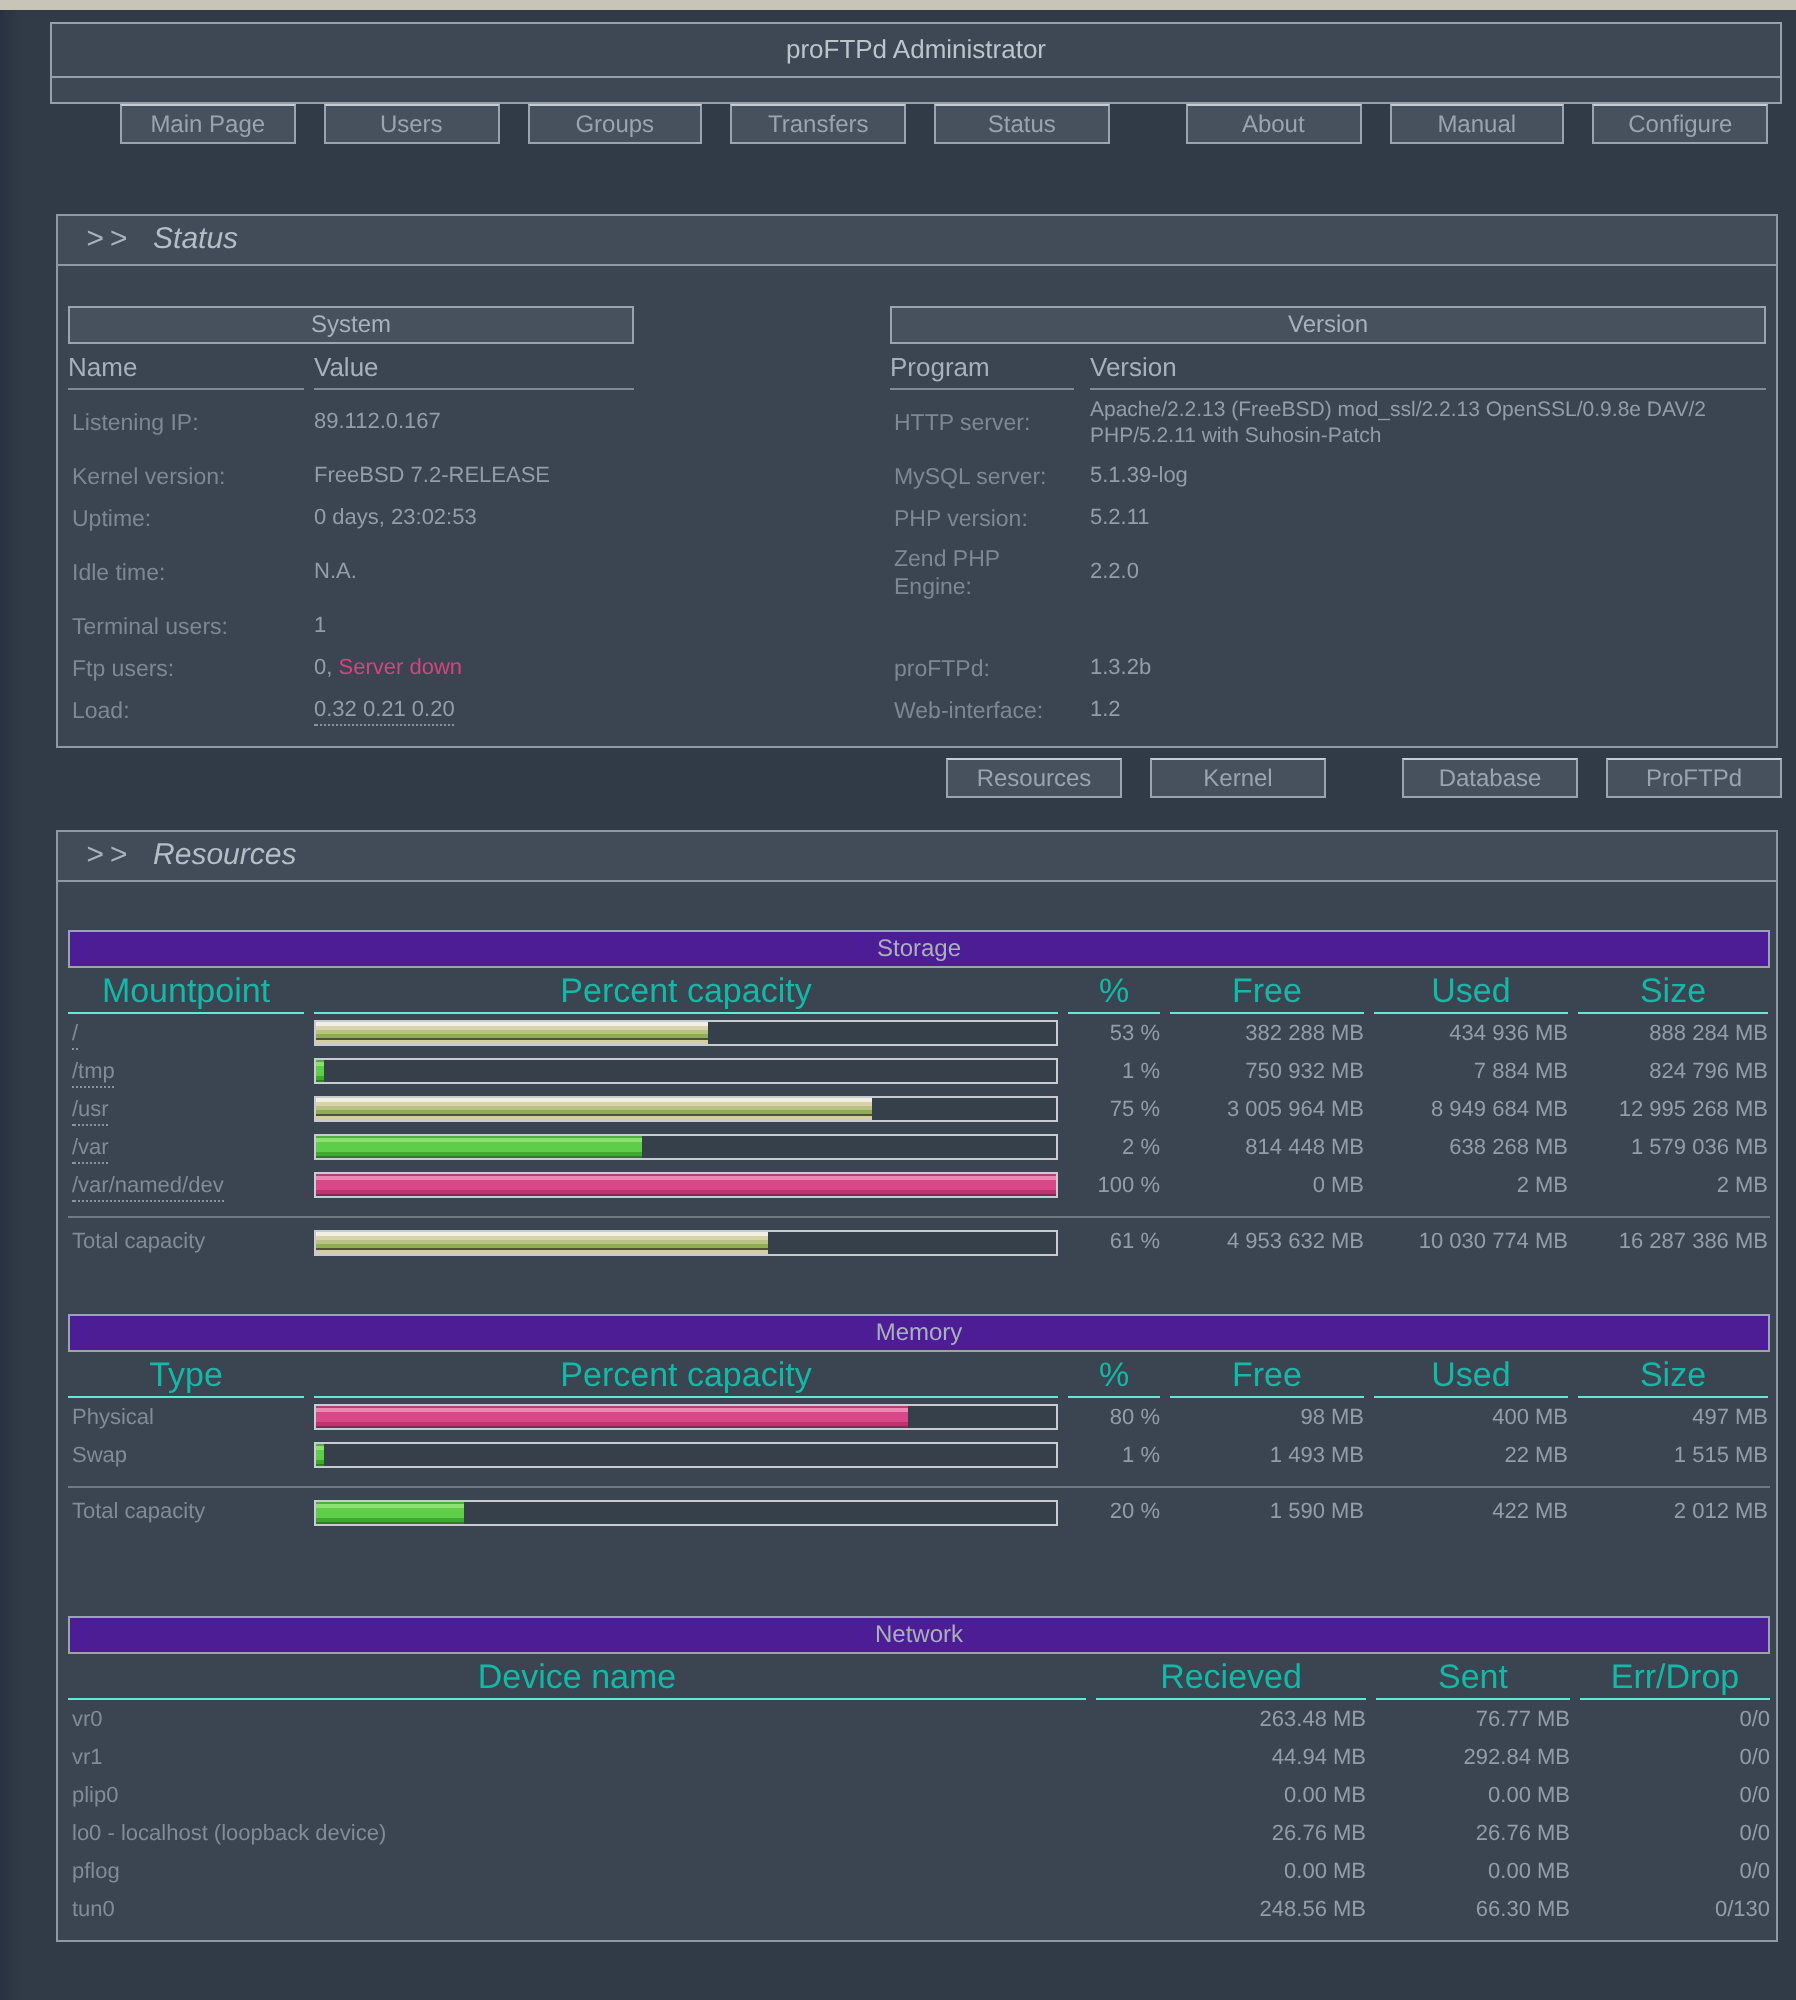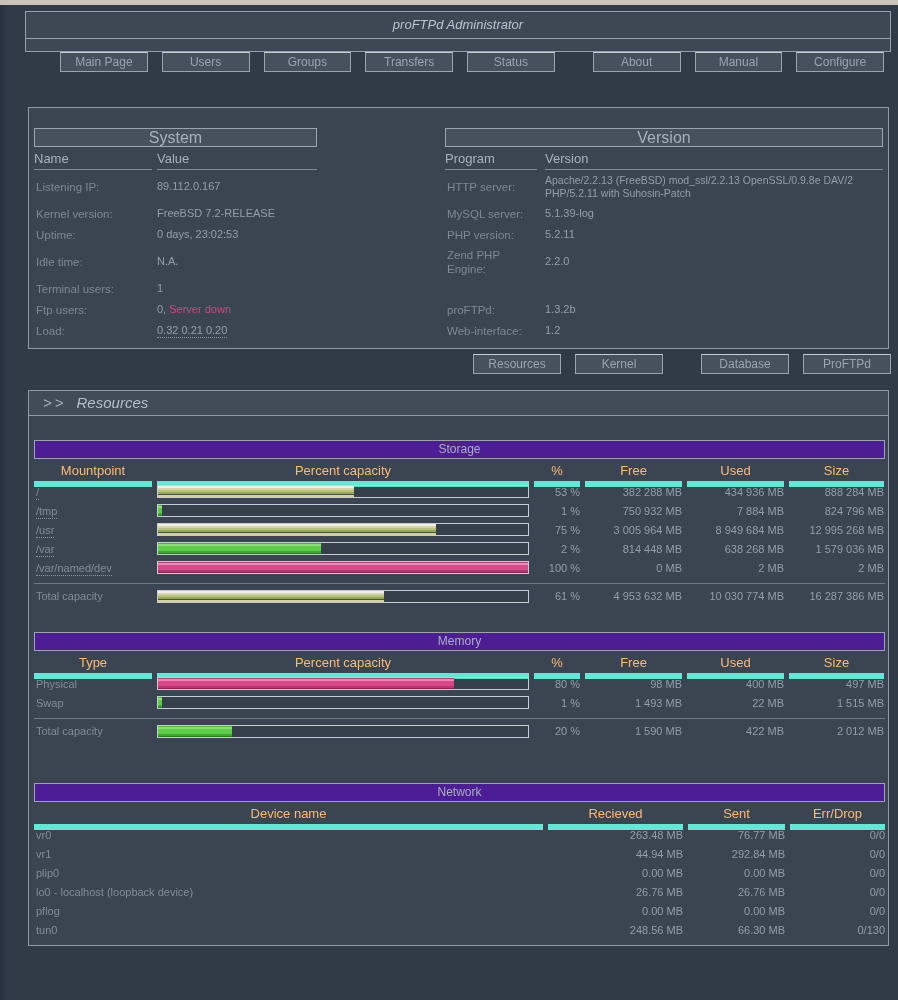--- a/index.html
+++ b/index.html
@@ -9,21 +9,21 @@
     font-family:"Liberation Sans","DejaVu Sans",sans-serif;
     -webkit-font-smoothing:antialiased;
   }
   body::before{content:"";position:absolute;left:0;top:5px;width:9px;height:995px;
     background:linear-gradient(to right,#273140,#313b47);}
   .topstrip{position:absolute;left:0;top:0;width:898px;height:5px;background:#c8c4b8;}
 
   
   .header-box{
     margin:11px 7px 0 25px;
-    border:1px solid #96a0aa;background:#3e4854;font-style:italic;
+    border:1px solid #96a0aa;background:#3e4854;
   }
   .header-title{
     height:26px;line-height:26px;text-align:center;
     color:#bcc4cc;font-size:13px;border-bottom:1px solid #96a0aa;
   }
   .header-spacer{height:12px;}
   .navrow{display:flex;padding-left:60px;height:20px;}
   .btn{
     width:88px;height:20px;line-height:18px;box-sizing:border-box;
     text-align:center;font-size:12px;color:#9aa4ae;
@@ -42,21 +42,21 @@
     padding-left:14px;
   }
   .panel-title .pfx{letter-spacing:3px;margin-right:10px;color:#a9b2bc;}
   #status-panel{margin-top:35px;}
   #resources-panel{margin-top:16px;}
 
   
   .status-content{display:flex;padding:20px 5px 7px 5px;}
   .stbl{box-sizing:border-box;}
   .stbl .caption{
-    height:17px;line-height:17px;text-align:center;font-size:16px;color:#a8b1bb;
+    height:17px;line-height:17px;text-align:center;font-size:12px;color:#a8b1bb;
     background:#47515d;border:1px solid #9aa4ae;
   }
   .stbl .hdr{display:grid;height:21px;align-items:center;margin-top:2px;}
   .stbl .hdr span{
     text-align:left;font-size:13px;color:#a8b1bb;
     border-bottom:1px solid #808a95;height:20px;line-height:20px;
   }
   .sys{width:283px;}
   .sys .hdr,.sys .srow{grid-template-columns:118px 1fr;column-gap:5px;}
   .mid-gap{width:128px;flex:0 0 auto;}
@@ -79,22 +79,22 @@
   .rtbl + .rtbl{margin-top:24px;}
   #network-table{margin-top:40px;}
   .rtbl .caption{
     height:17px;line-height:17px;text-align:center;font-size:12px;color:#a8b1bb;
     background:#4c1d95;border:1px solid #9aa4ae;
   }
   .grid6{display:grid;grid-template-columns:118px 372px 46px 97px 97px 95px;column-gap:5px;}
   .grid4{display:grid;grid-template-columns:1fr 135px 97px 95px;column-gap:5px;}
   .rtbl .hdr{height:21px;align-items:center;margin-top:2px;}
   .rtbl .hdr span{
-    text-align:center;font-size:13px;color:#fdba74;
-    border-bottom:6px solid #5eead4;height:20px;line-height:20px;
+    text-align:center;font-size:17px;color:#14b8a6;
+    border-bottom:1px solid #5eead4;height:20px;line-height:20px;
   }
   .trow{height:19px;align-items:center;}
   .trow .name{font-size:11px;color:#828b96;padding-left:2px;white-space:nowrap;}
   .trow .num{font-size:11px;color:#949da7;text-align:right;white-space:nowrap;}
   .sep{border-top:1px solid #6f7984;margin-top:6px;}
   .trow.total{height:24px;}
   .bar-track{
     display:block;height:11px;border:1px solid #c6ccd2;
     background:rgba(0,0,0,0.07);position:relative;
   }
@@ -120,20 +120,23 @@
   <div class="btn">Users</div>
   <div class="btn">Groups</div>
   <div class="btn">Transfers</div>
   <div class="btn">Status</div>
   <div class="btn gap-left">About</div>
   <div class="btn">Manual</div>
   <div class="btn">Configure</div>
 </div>
 
 <div class="panel" id="status-panel">
+  <div class="panel-title">
+    <span class="pfx">&gt;&gt;</span><span>Status</span>
+  </div>
   <div class="status-content">
 
     <div class="stbl sys">
       <div class="caption">System</div>
       <div class="hdr srow">
         <span>Name</span>
         <span>Value</span>
       </div>
       <div class="srow h2">
         <span class="lbl">Listening IP:</span>

